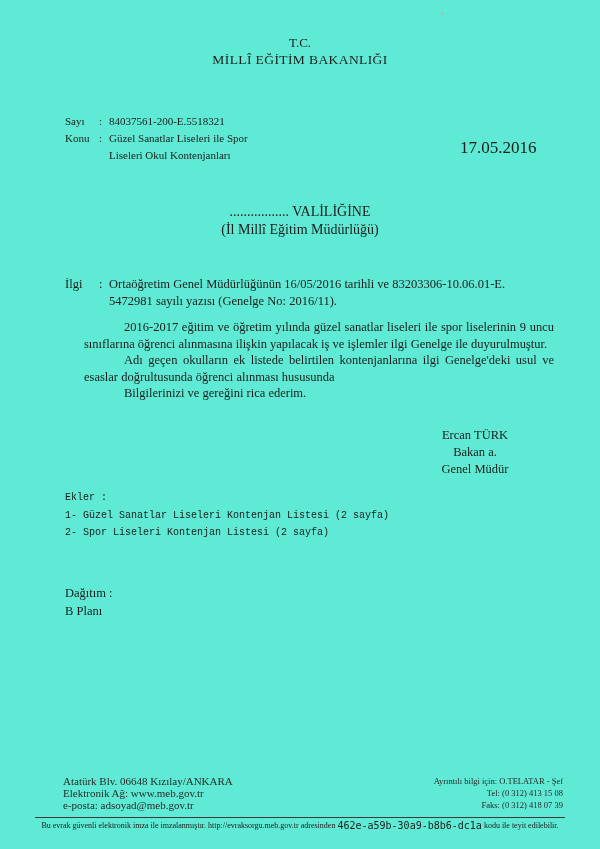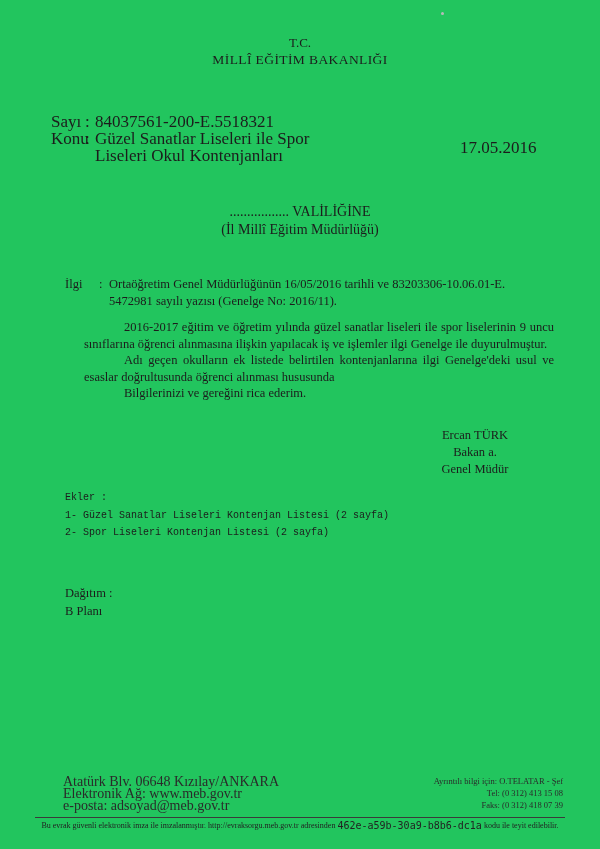--- a/index.html
+++ b/index.html
@@ -1,29 +1,29 @@
 <!DOCTYPE html>
 <html><head>
 <meta charset="utf-8">
 <style>
   html,body{margin:0;padding:0;background:#e9e9e9;}
   .page{
     position:relative;width:600px;height:849px;margin:0 auto;
-    background:#22c55e;color:#1c1c1c;
+    background:#5eead4;color:#1c1c1c;
     font-family:"Liberation Serif","DejaVu Serif",serif;
     overflow:hidden;
   }
   .speck{position:absolute;left:441px;top:12px;width:3px;height:3px;background:#b9b9b9;border-radius:50%;}
 
   .letterhead{position:absolute;left:0;top:34px;width:100%;text-align:center;line-height:17px;}
   .letterhead .tc{font-size:13px;}
   .letterhead .ministry{font-size:13.5px;letter-spacing:.4px;}
   .letterhead .directorate{font-size:13px;}
 
-  .meta{position:absolute;left:51px;top:113px;font-size:17px;line-height:17px;}
+  .meta{position:absolute;left:65px;top:113px;font-size:11px;line-height:17px;}
   .meta-row{display:flex;}
   .meta-label{width:34px;}
   .meta-sep{width:10px;}
   .doc-date{position:absolute;left:460px;top:114px;font-size:17px;margin-top:24px;}
 
   .recipient{position:absolute;left:0;top:203px;width:100%;text-align:center;font-size:14px;line-height:18px;}
 
   .ilgi{position:absolute;left:65px;top:276px;font-size:12.5px;line-height:17px;display:flex;}
   .ilgi-label{width:34px;}
   .ilgi-sep{width:10px;}
@@ -33,21 +33,21 @@
   .line{white-space:nowrap;}
   .jline{white-space:normal;text-align:justify;text-align-last:justify;}
   .indent{padding-left:40px;}
   .jline.indent{padding-left:0;text-indent:40px;}
 
   .signature{position:absolute;left:380px;top:427px;width:190px;text-align:center;font-size:12.5px;line-height:17px;}
 
   .attachments{position:absolute;left:65px;top:489px;font-size:10px;line-height:17.5px;font-family:Liberation Mono, monospace;}
   .distribution{position:absolute;left:65px;top:584px;font-size:12.5px;line-height:18px;}
 
-  .footer-left{position:absolute;left:63px;top:776px;font-size:14px;line-height:11.8px;color:#2a2a2a;}
+  .footer-left{position:absolute;left:63px;top:776px;font-size:11px;line-height:11.8px;color:#2a2a2a;}
   .footer-right{position:absolute;right:37px;top:776px;font-size:8.5px;line-height:11.8px;text-align:right;color:#2a2a2a;margin-left:48px;}
   .footer-rule{position:absolute;left:35px;top:817px;width:530px;border-top:1.5px solid #3a3a3a;}
   .verify{position:absolute;left:0;top:820px;width:100%;text-align:center;font-size:8px;color:#222;}
   .verify .code{font-family:"DejaVu Sans Mono","Liberation Mono",monospace;font-size:10px;letter-spacing:0;vertical-align:-1px;}
 </style>
 </head>
 <body>
 
 <div class="page">
 

